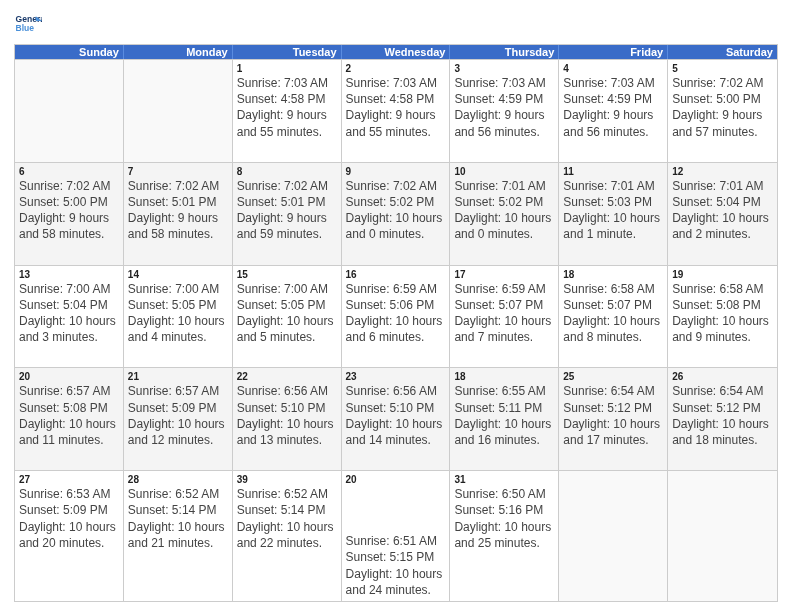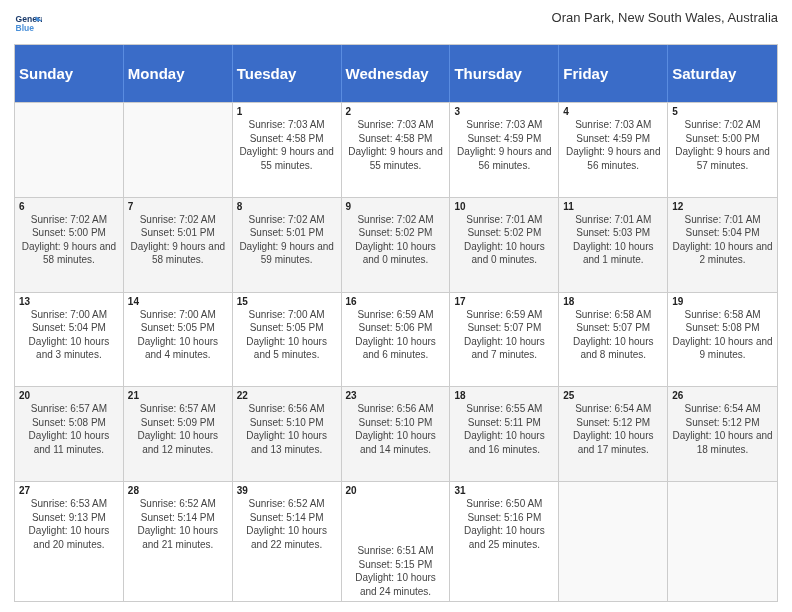--- a/index.html
+++ b/index.html
@@ -51,24 +51,24 @@
       flex-direction: column;
       border: 1px solid #ccc;
     }
     .cal-header {
       display: grid;
       grid-template-columns: repeat(7, 1fr);
       background: #3a6cc8;
     }
     .cal-header-cell {
       color: #fff;
-      font-size: 15px;
+      font-size: 11px;
       font-weight: bold;
-      padding: 20px 4px;
-      text-align: left;
+      padding: 1px 4px;
+      text-align: right;
       border-right: 1px solid #5a8ce0;
     }
     .cal-header-cell:last-child { border-right: none; }
     .cal-body {
       flex: 1;
       display: flex;
       flex-direction: column;
     }
     .cal-row {
       display: grid;
@@ -87,42 +87,40 @@
     .cal-cell:last-child { border-right: none; }
     .cal-cell.empty { background: #f9f9f9; }
     .day-num {
       font-size: 10px;
       font-weight: bold;
       color: #222;
       display: block;
       margin-bottom: 1px;
     }
     .cell-text {
-      font-size: 10px;
+      font-size: 12px;
       color: #444;
       line-height: 1.35;
-      text-align: center;
     }
     .row-alt { background: #f4f4f4; }
   </style>
 </head>
 <body>
 
 <div class="page">
   <div class="header">
     <div class="logo">
       <svg class="logo-icon" viewBox="0 0 36 36">
         <rect x="0" y="0" width="36" height="36" fill="white"></rect>
         <text x="2" y="15" font-size="11" font-weight="bold" fill="#1a3a6b" font-family="Arial">General</text>
         <text x="2" y="27" font-size="11" font-weight="bold" fill="#4a90d9" font-family="Arial">Blue</text>
         <polygon points="28,8 36,14 28,14" fill="#4a90d9"></polygon>
       </svg>
     </div>
     <div class="title-block">
-      <div class="location">Oran Park, New South Wales, Australia</div>
     </div>
   </div>
 
   <div class="calendar">
     <div class="cal-header" id="cal-header">
         <div class="cal-header-cell">Sunday</div>
         <div class="cal-header-cell">Monday</div>
         <div class="cal-header-cell">Tuesday</div>
         <div class="cal-header-cell">Wednesday</div>
         <div class="cal-header-cell">Thursday</div>
@@ -293,21 +291,21 @@
             <span class="day-num">26</span>
             <div class="cell-text" style="white-space: pre-line;">Sunrise: 6:54 AM
 Sunset: 5:12 PM
 Daylight: 10 hours and 18 minutes.</div>
           </div>
         </div>
         <div class="cal-row">
           <div class="cal-cell">
             <span class="day-num">27</span>
             <div class="cell-text" style="white-space: pre-line;">Sunrise: 6:53 AM
-Sunset: 9:13 PM
+Sunset: 5:09 PM
 Daylight: 10 hours and 20 minutes.</div>
           </div>
           <div class="cal-cell">
             <span class="day-num">28</span>
             <div class="cell-text" style="white-space: pre-line;">Sunrise: 6:52 AM
 Sunset: 5:14 PM
 Daylight: 10 hours and 21 minutes.</div>
           </div>
           <div class="cal-cell">
             <span class="day-num">39</span>

